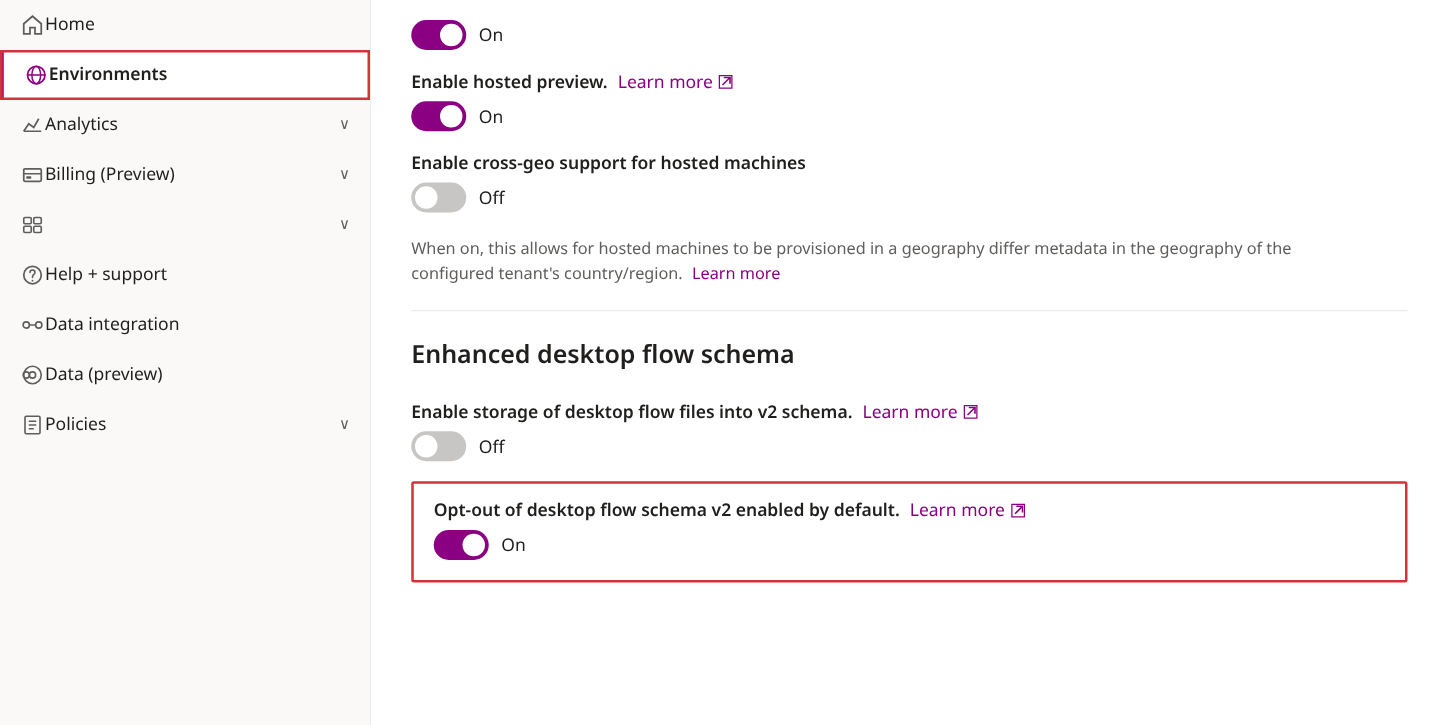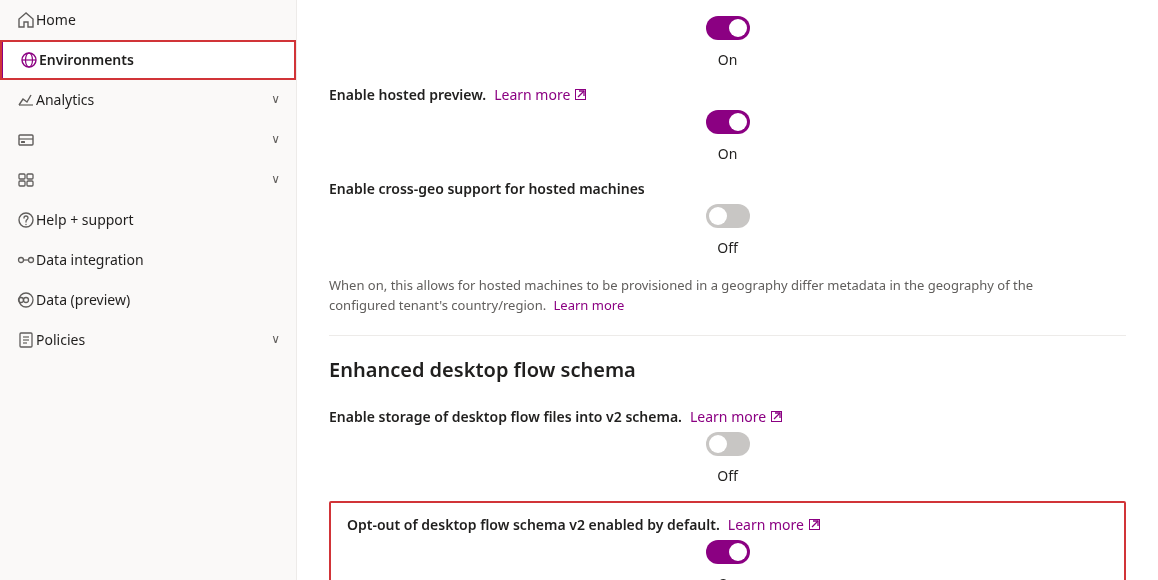--- a/index.html
+++ b/index.html
@@ -102,21 +102,20 @@
       display: inline-flex;
       align-items: center;
       gap: 3px;
     }
 
     .toggle-row {
       display: flex;
       align-items: center;
       gap: 10px;
       margin-bottom: 4px;
-      flex-direction: column;
     }
 
     .toggle {
       width: 44px;
       height: 24px;
       border-radius: 12px;
       position: relative;
       cursor: pointer;
       flex-shrink: 0;
     }
@@ -209,20 +208,21 @@
   </div>
 
   <div class="sidebar-item">
     <span class="icon">
       <svg width="18" height="18" viewBox="0 0 18 18" fill="none">
         <rect x="2" y="4" width="14" height="10" rx="1" stroke="#605e5c" stroke-width="1.4"></rect>
         <line x1="2" y1="8" x2="16" y2="8" stroke="#605e5c" stroke-width="1.2"></line>
         <rect x="4" y="10" width="4" height="2" rx="0.5" fill="#605e5c"></rect>
       </svg>
     </span>
+    <span class="label">Billing (Preview)</span>
     <span class="chevron">∨</span>
   </div>
 
   <div class="sidebar-item">
     <span class="icon">
       <svg width="18" height="18" viewBox="0 0 18 18" fill="none">
         <rect x="2" y="3" width="6" height="5" rx="1" stroke="#605e5c" stroke-width="1.3"></rect>
         <rect x="10" y="3" width="6" height="5" rx="1" stroke="#605e5c" stroke-width="1.3"></rect>
         <rect x="2" y="10" width="6" height="5" rx="1" stroke="#605e5c" stroke-width="1.3"></rect>
         <rect x="10" y="10" width="6" height="5" rx="1" stroke="#605e5c" stroke-width="1.3"></rect>

